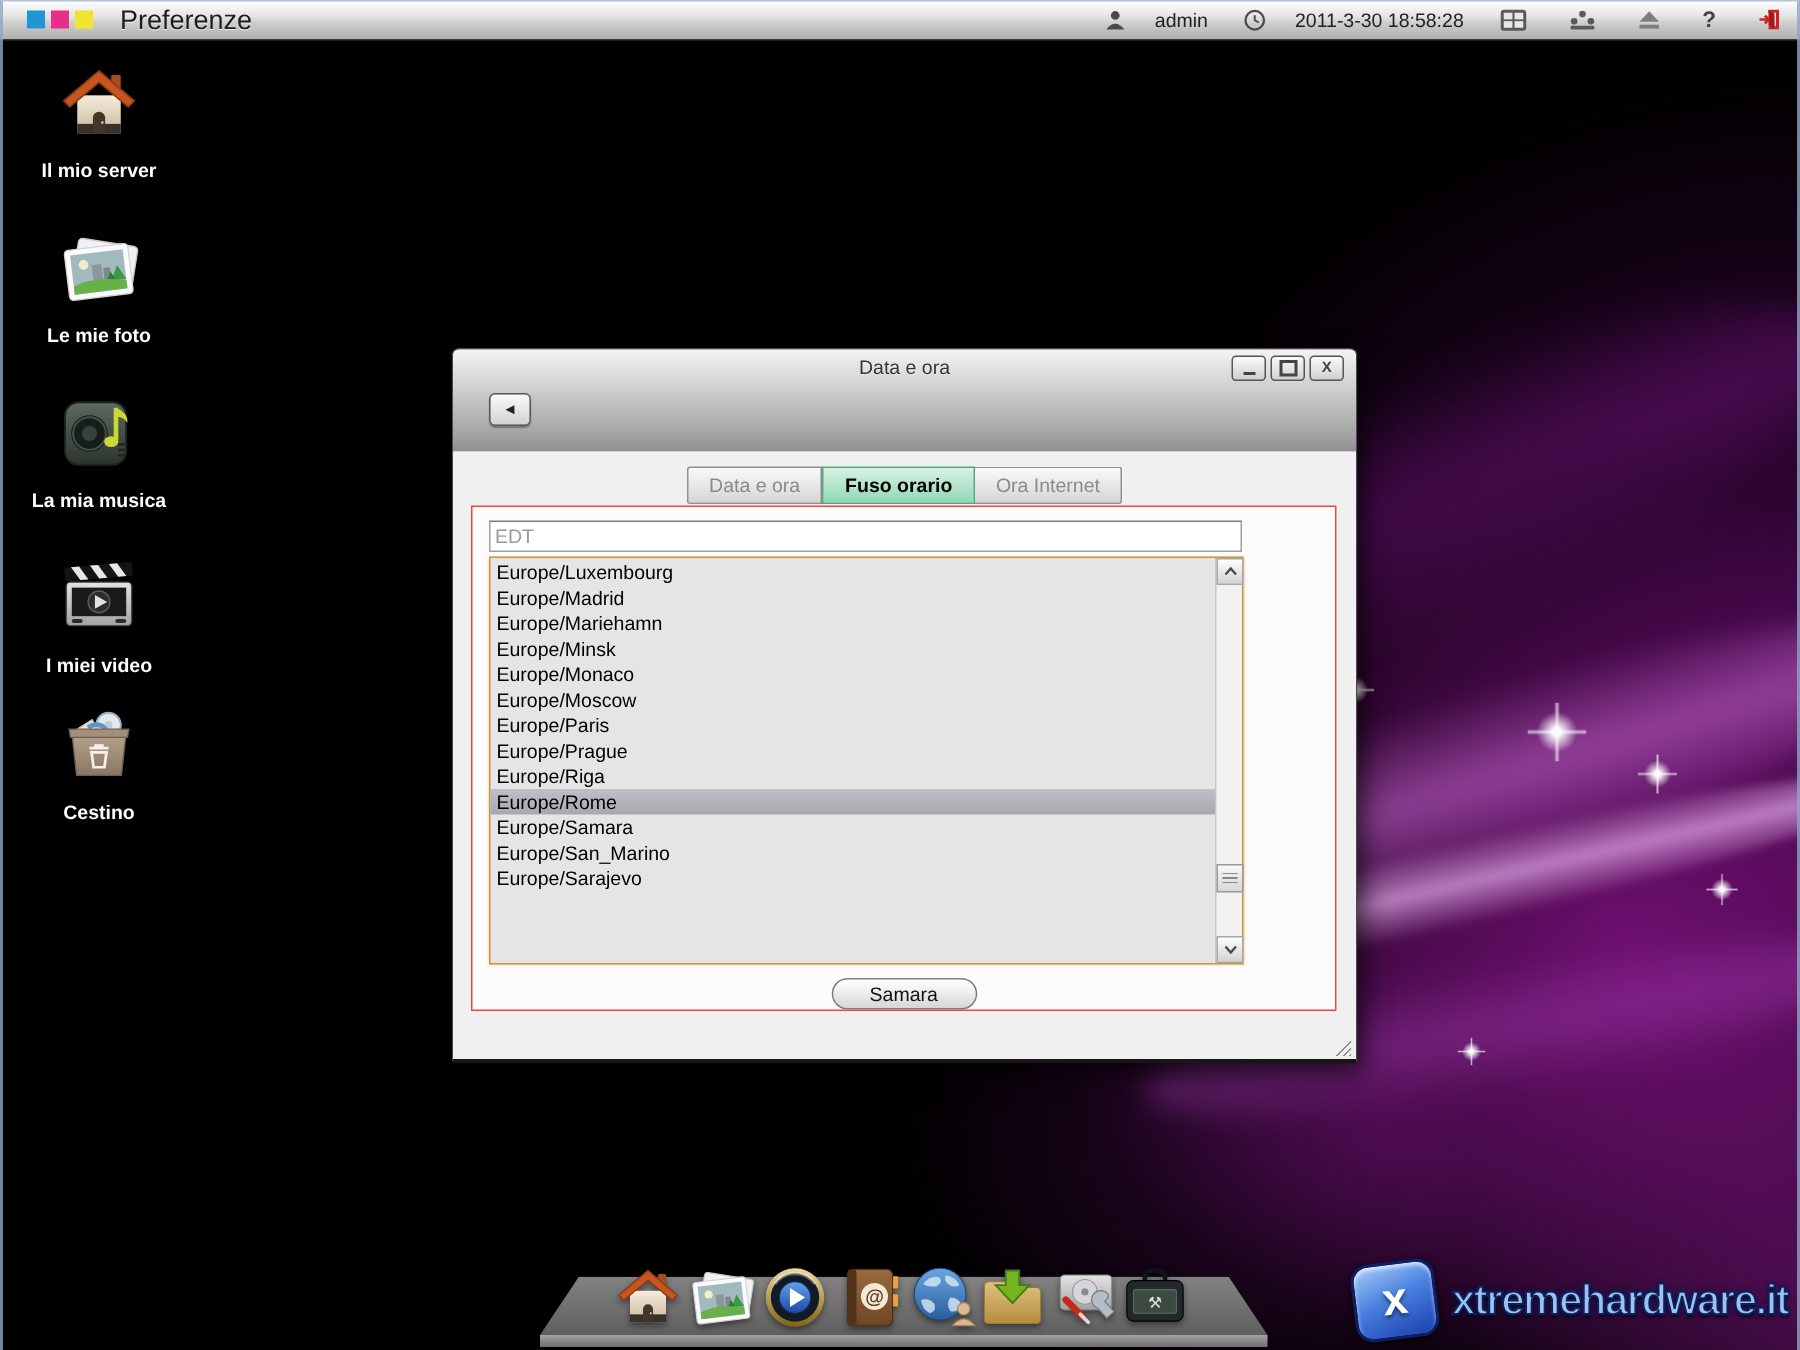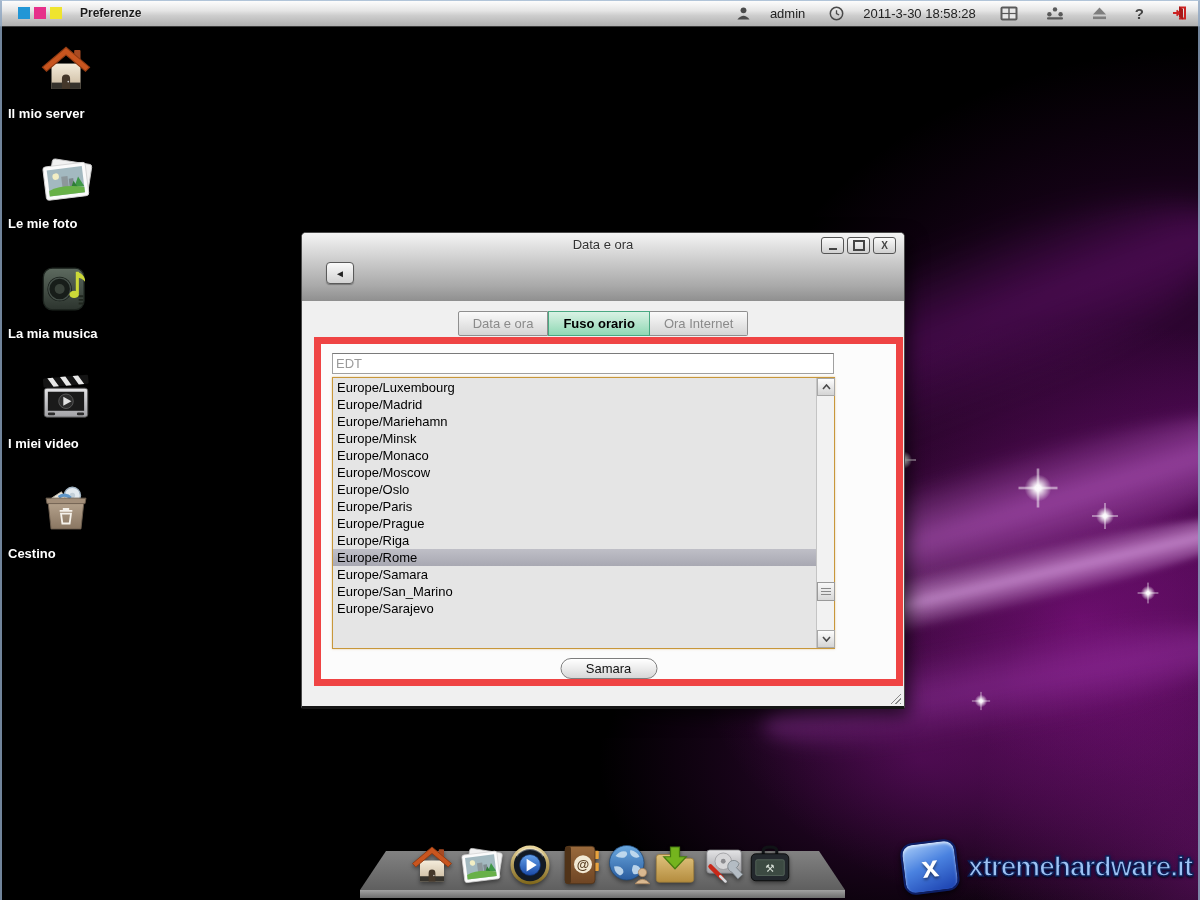--- a/index.html
+++ b/index.html
@@ -30,28 +30,28 @@
     linear-gradient(90deg, rgba(0,0,0,0) 45%, rgba(255,255,255,.65) 50%, rgba(0,0,0,0) 55%);}
   .screen-frame{position:absolute;inset:0;border-top:1px solid #9fb6cf;border-left:2px solid #8ea6c2;
     border-right:2px solid #8ea6c2;pointer-events:none;z-index:99;opacity:.8;}
 
   
   .menubar{position:absolute;left:0;top:0;width:1200px;height:26px;z-index:50;
     background:linear-gradient(#ffffff,#e6e6e6 40%,#cdcdcd 60%,#b0b0b0);
     border-bottom:1px solid #3a3a3a;display:flex;align-items:center;}
   .mb-logo{display:flex;gap:4px;margin-left:18px;}
   .mb-logo i{width:12px;height:12px;display:block;}
-  .mb-title{margin-left:18px;font-size:12px;font-weight:bold;color:#1c1c1c;text-shadow:0 1px 0 rgba(255,255,255,.7);}
+  .mb-title{margin-left:18px;font-size:18px;font-weight:normal;color:#1c1c1c;text-shadow:0 1px 0 rgba(255,255,255,.7);}
   .mb-right{position:absolute;right:12px;top:0;height:26px;display:flex;align-items:center;color:#222;font-size:13px;}
   .mb-right .txt{margin-left:19px;}
   .mb-ic{display:flex;align-items:center;justify-content:center;}.gap24{margin-left:24px;}.gap28{margin-left:28px;}
   .q{font-weight:bold;color:#444;font-size:15px;}
 
   
-  .dicon{position:absolute;left:8px;width:116px;cursor:default;}
+  .dicon{position:absolute;left:8px;width:116px;text-align:center;cursor:default;}
   .dicon svg{width:58px;height:58px;display:block;margin:0 auto;filter:drop-shadow(0 3px 3px rgba(0,0,0,.5));}
   .dicon .lbl{display:block;margin-top:8px;color:#fff;font-size:13px;font-weight:bold;
     text-shadow:0 1px 2px #000,0 0 3px #000;}
 
   
   .window{position:absolute;left:301px;top:232px;width:602px;height:473px;z-index:40;
     border:1px solid #4a4a4a;border-bottom:3px solid #161616;border-radius:5px 5px 2px 2px;
     box-shadow:4px 7px 18px rgba(0,0,0,.65);background:#f0f0f0;}
   .win-header{position:absolute;left:0;top:0;right:0;height:68px;border-radius:4px 4px 0 0;
     background:linear-gradient(#f4f4f4,#cdcdcd 40%,#a9a9a9 78%,#8f8f8f);border-bottom:1px solid #7c7c7c;}
@@ -68,21 +68,21 @@
     display:flex;align-items:center;justify-content:center;box-shadow:0 1px 1px rgba(0,0,0,.3);}
   .win-content{position:absolute;left:0;top:68px;right:0;bottom:0;background:#f0f0f0;}
 
   .tabs{position:absolute;left:0;right:0;top:10px;display:flex;justify-content:center;}
   .tab{height:23px;line-height:23px;padding:0 14px;font-size:13px;color:#8a8a8a;text-align:center;
     border:1px solid #8f8f8f;border-left-width:0;background:linear-gradient(#fafafa,#d5d5d5);cursor:pointer;}
   .tab:first-child{border-left-width:1px;border-radius:2px 0 0 2px;}
   .tab:last-child{border-radius:0 2px 2px 0;}
   .tab.active{background:linear-gradient(#d9f2e4,#8fd8b4);border:1px solid #4aa882;color:#000;font-weight:bold;}
 
-  .panel{position:absolute;left:12px;top:36px;width:575px;height:335px;background:#fcfcfc;border:7px solid #ef4444;}
+  .panel{position:absolute;left:12px;top:36px;width:575px;height:335px;background:#fcfcfc;border:1px solid #ef4444;}
   .filter{position:absolute;left:11px;top:9px;width:494px;height:19px;border:1px solid #a0a0a0;
     border-top-color:#7a7a7a;background:#fff;font-family:"Liberation Sans",sans-serif;
     font-size:13px;color:#9a9a9a;padding:0 3px;outline:none;}
   .list{position:absolute;left:11px;top:33px;width:501px;height:270px;background:#e5e5e5;
     border:1px solid #c8973a;box-shadow:0 0 2px rgba(200,150,60,.5);}
   .rows{position:absolute;left:0;top:1px;right:17px;}
   .row{height:17px;line-height:17px;font-size:13px;color:#000;padding-left:4px;white-space:nowrap;cursor:default;}
   .row.selected{background:linear-gradient(#bfbfc7,#a8a8b2);}
   .sbar{position:absolute;right:0;top:0;bottom:0;width:17px;background:#f2f2f2;border-left:1px solid #c4c4c4;}
   .sbtn{position:absolute;left:0;width:16px;height:16px;border:1px solid #a8a8a8;
@@ -365,21 +365,21 @@
       <use href="#sym-music"></use>
     </svg>
   <span class="lbl">La mia musica</span>
 </div>
 <div class="dicon" style="top:370px;">
   <svg>
       <use href="#sym-video"></use>
     </svg>
   <span class="lbl">I miei video</span>
 </div>
-<div class="dicon" style="top:480px;">
+<div class="dicon" style="top:468px;">
   <svg>
       <use href="#sym-trash"></use>
     </svg>
   <span class="lbl">Cestino</span>
 </div>
 
 <div class="window">
   <div class="win-header">
     <span class="win-title">Data e ora</span>
     <div class="win-controls">
@@ -404,21 +404,20 @@
     <div class="panel">
       <input class="filter" type="text" value="EDT" style="">
       <div class="list">
         <div class="rows">
           <div class="row">Europe/Luxembourg</div>
           <div class="row">Europe/Madrid</div>
           <div class="row">Europe/Mariehamn</div>
           <div class="row">Europe/Minsk</div>
           <div class="row">Europe/Monaco</div>
           <div class="row">Europe/Moscow</div>
-          <div class="row">Europe/Oslo</div>
           <div class="row">Europe/Paris</div>
           <div class="row">Europe/Prague</div>
           <div class="row">Europe/Riga</div>
           <div class="row selected">Europe/Rome</div>
           <div class="row">Europe/Samara</div>
           <div class="row">Europe/San_Marino</div>
           <div class="row">Europe/Sarajevo</div>
         </div>
         <div class="sbar">
           <div class="sbtn up">

